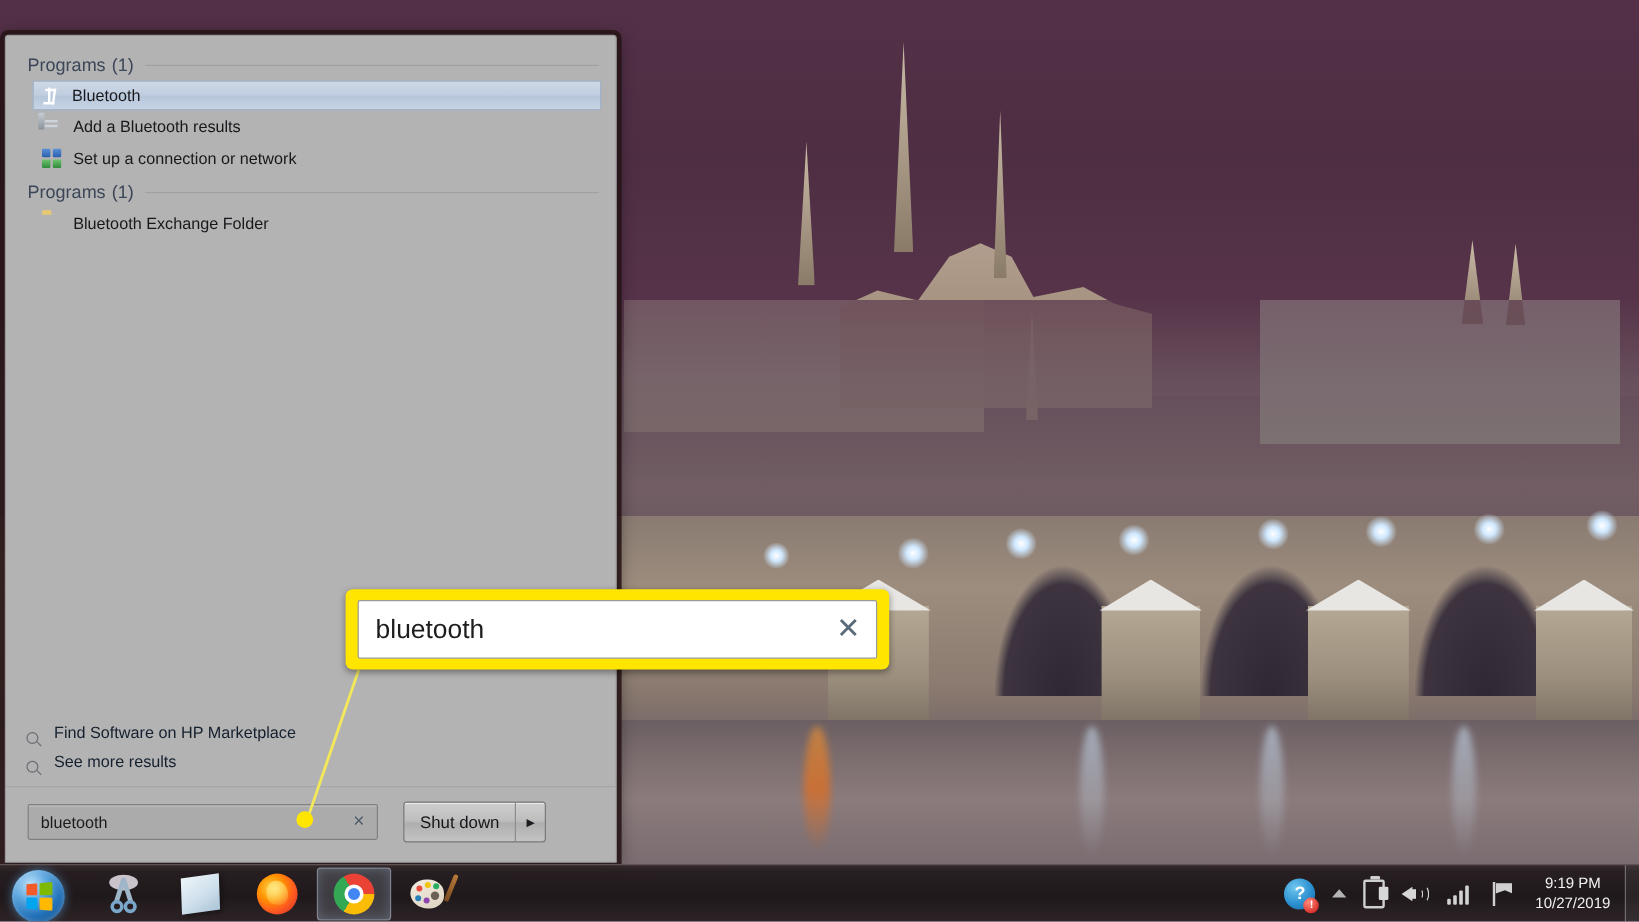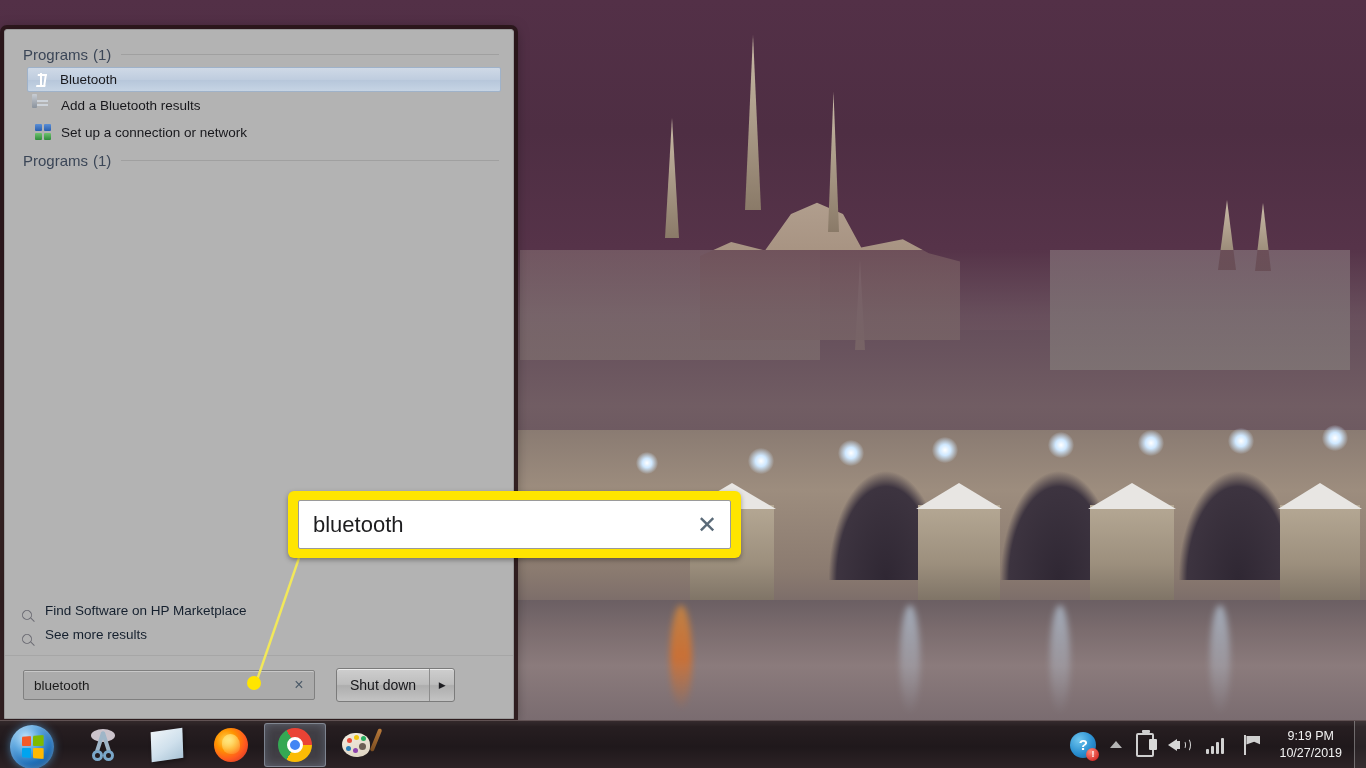--- a/index.html
+++ b/index.html
@@ -435,20 +435,24 @@
       <div class="result-item">
         <span class="ri-icon"><span class="ico-network"><i></i><i></i><i></i><i></i></span></span>
         <span class="ri-label">Set up a connection or network</span>
       </div>
 
       <div class="group-header">
         <span class="gh-text">Programs</span>
         <span class="gh-text" style="margin-left:5px;">(1)</span>
         <span class="gh-line"></span>
       </div>
+      <div class="result-item">
+        <span class="ri-icon"><span class="ico-folder"></span></span>
+        <span class="ri-label">Bluetooth Exchange Folder</span>
+      </div>
     </div>
 
     <div class="extra-links">
       <div class="extra-link">
         <span class="el-icon"><span class="ico-search-small"><span class="mag"></span></span></span>
         <span>Find Software on HP Marketplace</span>
       </div>
       <div class="extra-link">
         <span class="el-icon"><span class="ico-search-small"><span class="mag"></span></span></span>
         <span>See more results</span>

